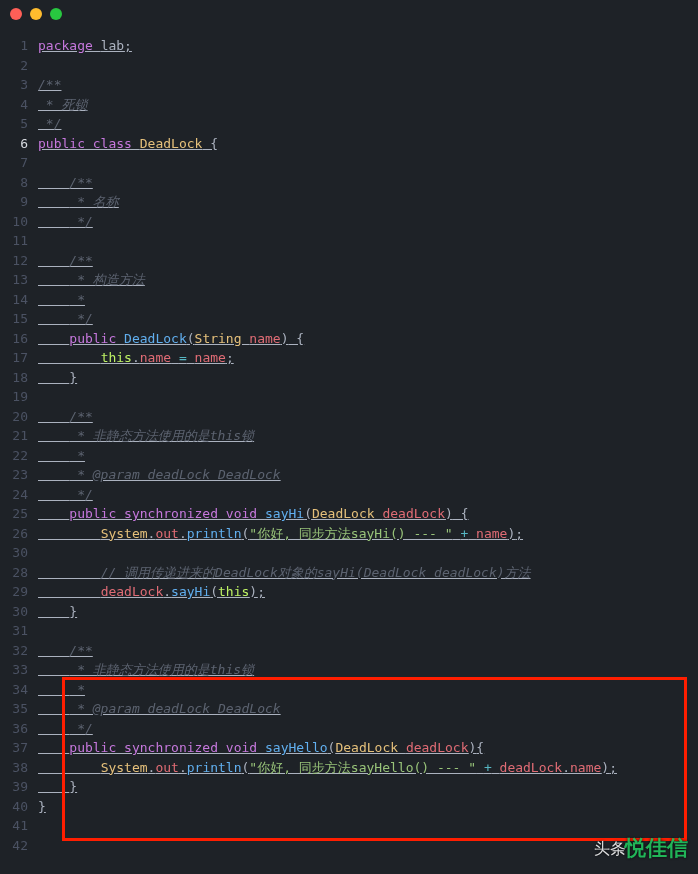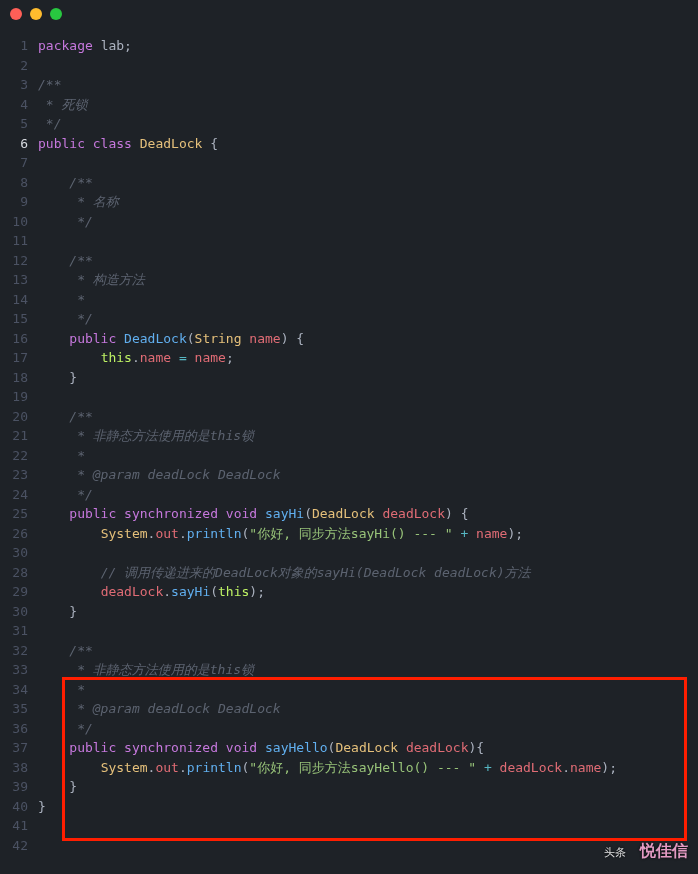--- a/index.html
+++ b/index.html
@@ -53,20 +53,21 @@
     .code {
       flex: 1;
       color: #abb2bf;
       padding-left: 6px;
       position: relative;
     }
     .code .line {
       height: 19.5px;
       line-height: 19.5px;
       white-space: pre;
+      text-decoration: underline;
     }
     .kw { color: #c678dd; }
     .cls { color: #e5c07b; }
     .fn { color: #61afef; }
     .str { color: #98c379; }
     .cmt { color: #5c6370; font-style: italic; }
     .field { color: #e06c75; }
     .this { color: #bef264; text-align: right; }
     .op { color: #56b6c2; }
     .punct { color: #abb2bf; }
@@ -76,35 +77,35 @@
       left: 62px;
       top: 677px;
       width: 625px;
       height: 164px;
       pointer-events: none;
     }
     .watermark {
       position: absolute;
       bottom: 12px;
       right: 10px;
-      color: #f9a8d4;
+      color: #22c55e;
       font-family: sans-serif;
-      font-size: 16px;
+      font-size: 21px;
       font-weight: bold;
       opacity: 0.9;
       text-shadow: 0 0 3px #000;
       text-align: right;
     }
     .watermark-sub {
       position: absolute;
       bottom: 14px;
       right: 72px;
       color: #ffffff;
       font-family: Liberation Mono, monospace;
-      font-size: 11px;
+      font-size: 16px;
       opacity: 0.85;
       text-shadow: 0 0 3px #000;
     }
   </style>
 </head>
 <body>
 
 <div class="titlebar">
   <div class="dot dot-red"></div>
   <div class="dot dot-yellow"></div>

